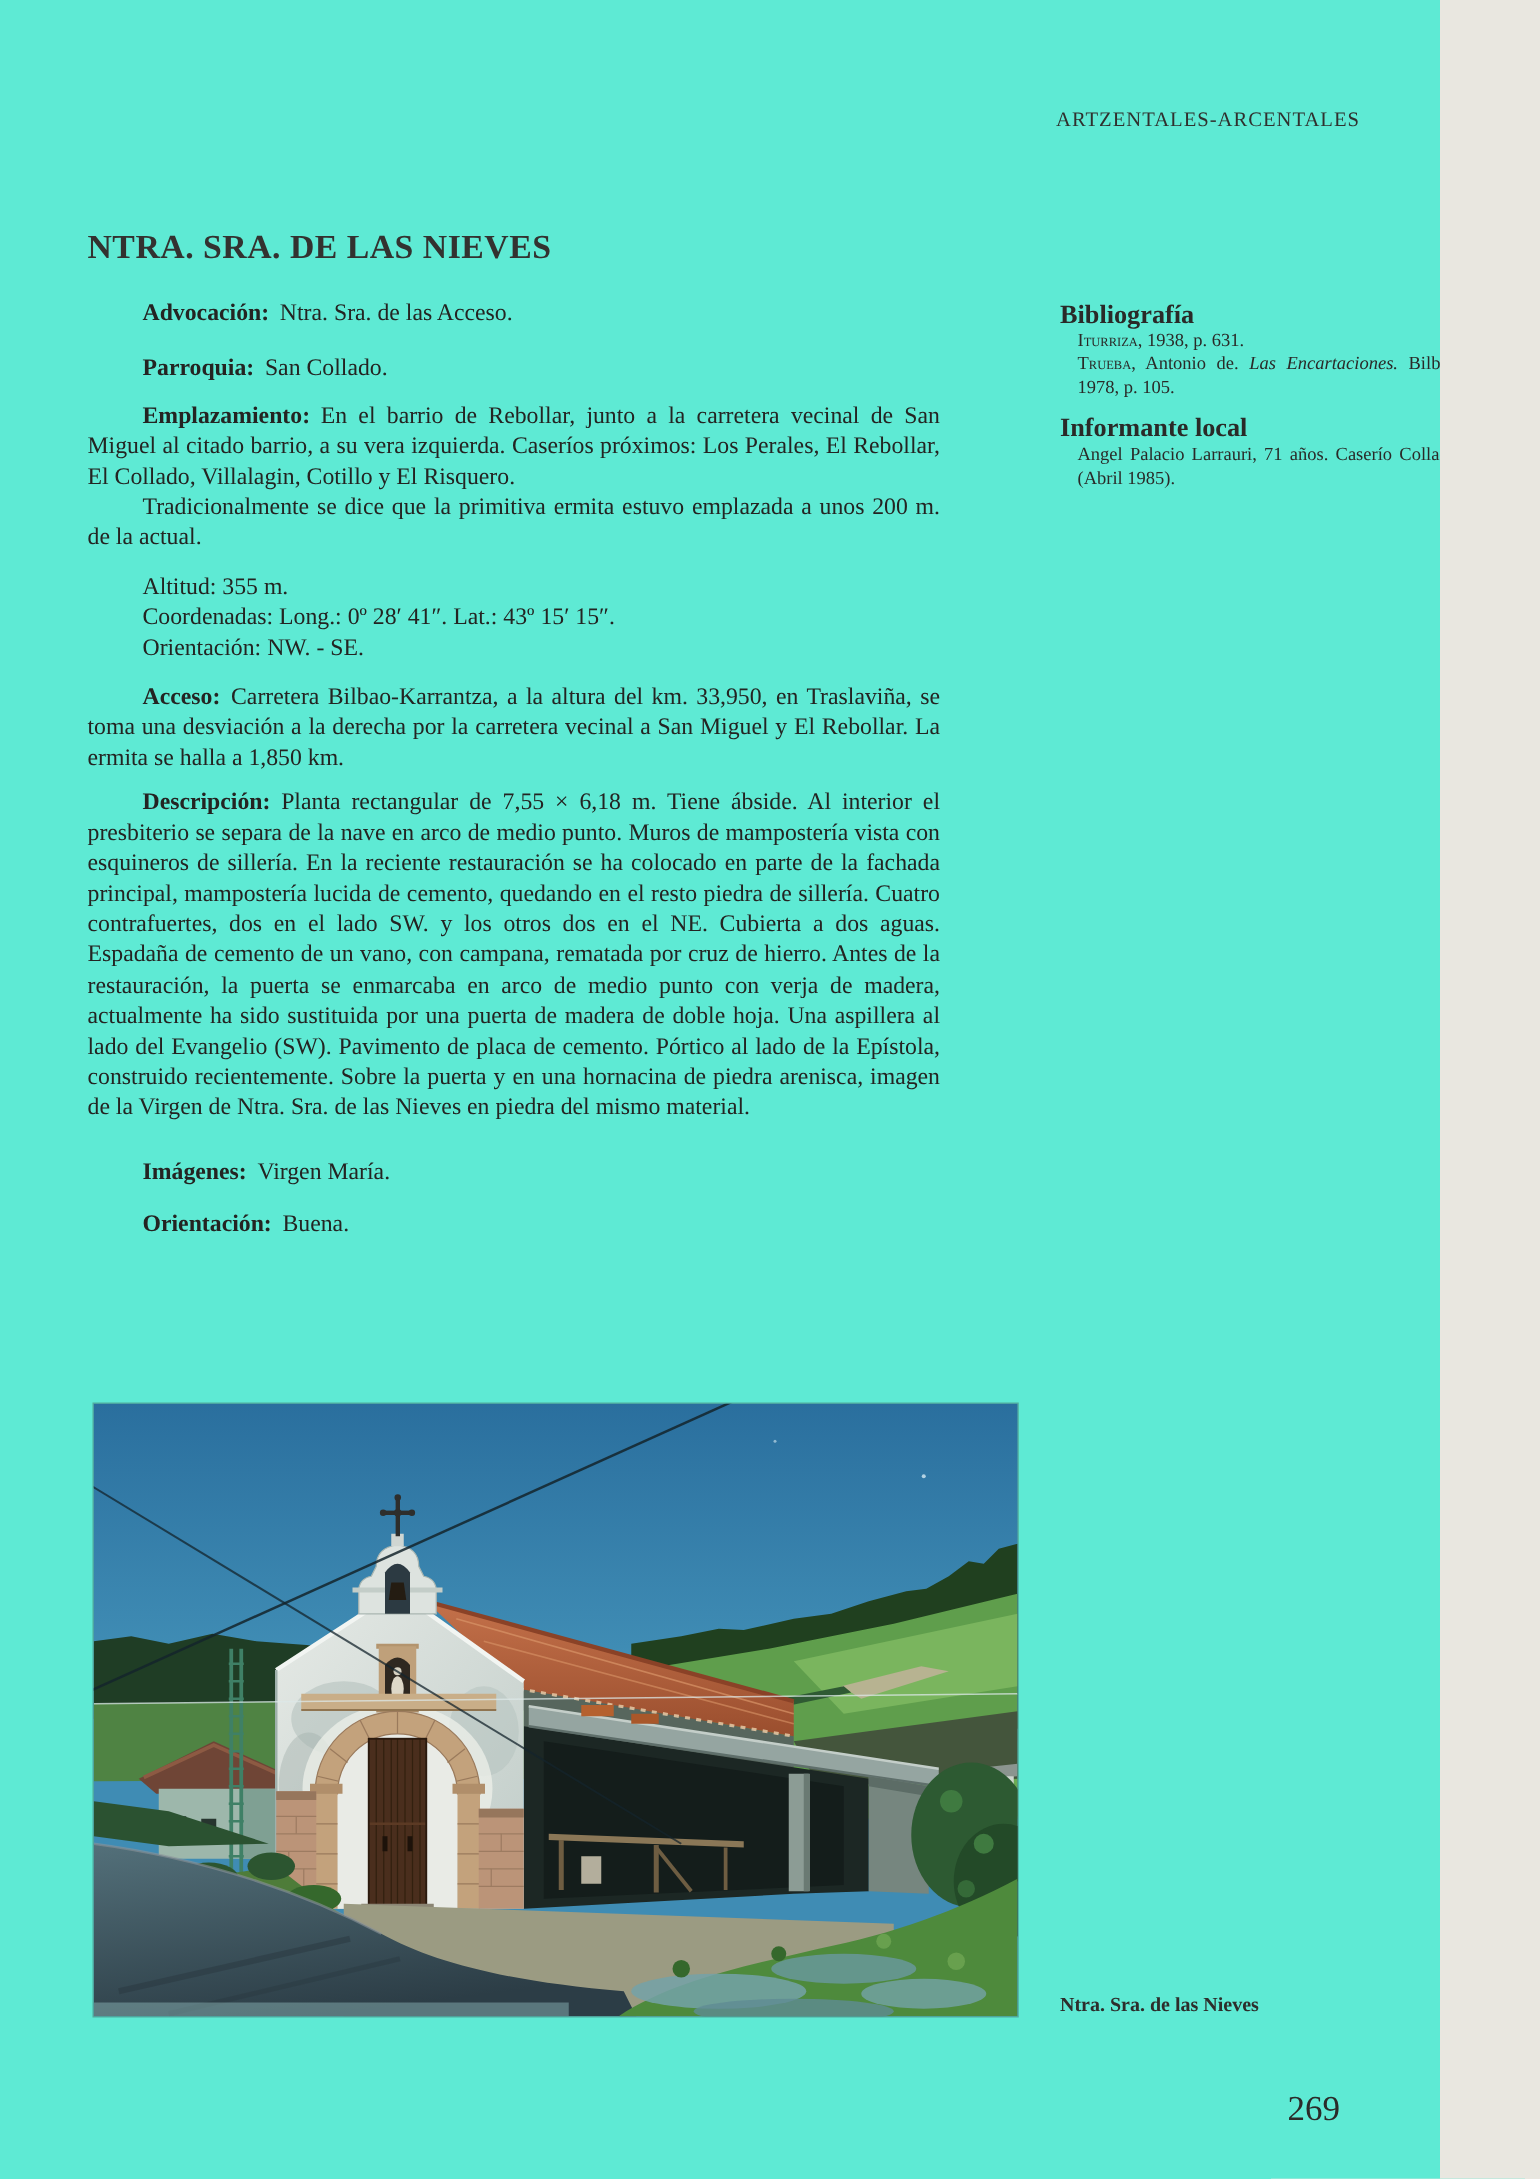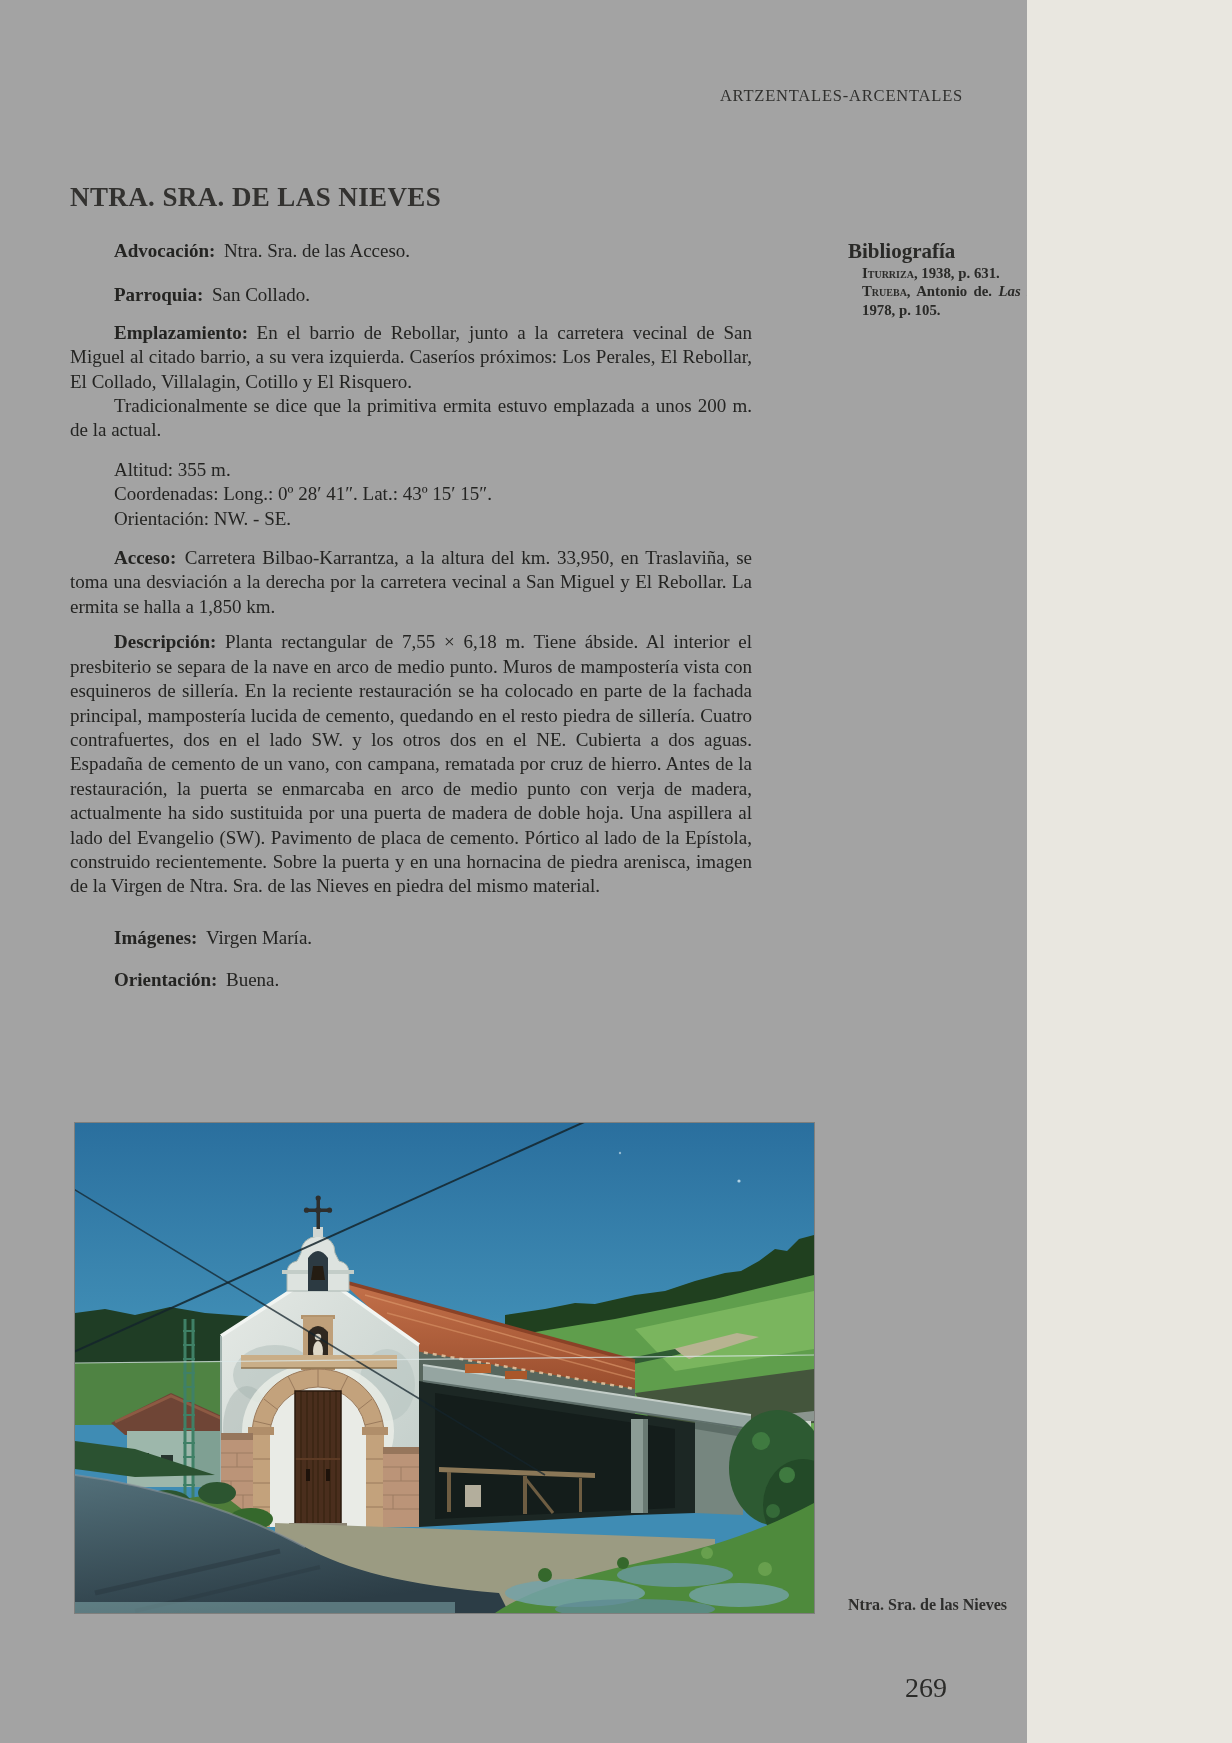--- a/index.html
+++ b/index.html
@@ -1,19 +1,19 @@
 <!DOCTYPE html>
 <html lang="es"><head>
 <meta charset="utf-8">
 <style>
   html,body{margin:0;padding:0;}
   body{width:1232px;height:1743px;background:#e9e7e0;}
   .page{
-    position:relative;width:1027px;height:1743px;overflow:hidden;
-    background:#a3a3a3;color:#242422;
+    position:relative;width:1152px;height:1743px;overflow:hidden;
+    background:#5eead4;color:#242422;
     font-family:"Liberation Serif", serif;
   }
   .running-header{
     position:absolute;top:86px;right:64px;
     font-size:16.5px;letter-spacing:.8px;color:#30302e;white-space:nowrap;
   }
   .main-col{position:absolute;left:70px;top:182px;width:682px;}
   .title{
     margin:0 0 26px 0;font-size:27px;font-weight:bold;letter-spacing:.4px;color:#333230;
   }
@@ -26,21 +26,21 @@
   .mt-empl{margin-top:13px !important;}
   .mt-data{margin-top:15px !important;}
   .mt-acc{margin-top:15px !important;}
   .mt-desc{margin-top:11px !important;}
   .mt-img{margin-top:27px !important;}
   .mt-cons{margin-top:18px !important;}
 
   .sidebar{position:absolute;left:848px;top:242px;width:322px;color:#2a2a28;}
   .sidebar h3{margin:0;font-size:21px;line-height:19px;font-weight:bold;}
   .sidebar .entries{padding-left:14px;font-size:14.8px;line-height:18.4px;text-align:justify;margin-top:3px;}
-  .sidebar .entries p{margin:0;font-weight:bold;}
+  .sidebar .entries p{margin:0;}
   .sc{font-variant:small-caps;}
   .it{font-style:italic;}
   .informant-block{margin-top:14px;}
 
   .photo{
     position:absolute;left:75px;top:1123px;width:739px;height:490px;
     outline:1px solid rgba(60,60,55,.35);background:#3f8cb4;
   }
   .photo svg{display:block;width:739px;height:490px;}
   .caption{
@@ -82,20 +82,26 @@
     <p class="para-indent mt-cons"><span class="lbl">Orientación:</span><span>Buena.</span></p>
   </div>
 
   <div class="sidebar">
     <h3>Bibliografía</h3>
     <div class="entries">
       <p><span class="sc">Iturriza,</span><span> 1938, p. 631.</span></p>
       <p><span class="sc">Trueba,</span><span> Antonio de. </span><span class="it">Las Encartaciones.</span><span> Bilbao, 1978, p. 105.</span></p>
     </div>
 
+    <div class="informant-block">
+      <h3>Informante local</h3>
+      <div class="entries">
+        <p>Angel Palacio Larrauri, 71 años. Caserío Collado. (Abril 1985).</p>
+      </div>
+    </div>
   </div>
 
   <div class="photo">
     <svg viewBox="0 0 739 490" preserveAspectRatio="none">
       <defs>
         <linearGradient id="sky" x1="0" y1="0" x2="0" y2="1">
           <stop offset="0" stop-color="#2a6f9e"></stop>
           <stop offset="0.72" stop-color="#3f8cb4"></stop>
           <stop offset="1" stop-color="#58a2c2"></stop>
         </linearGradient>

